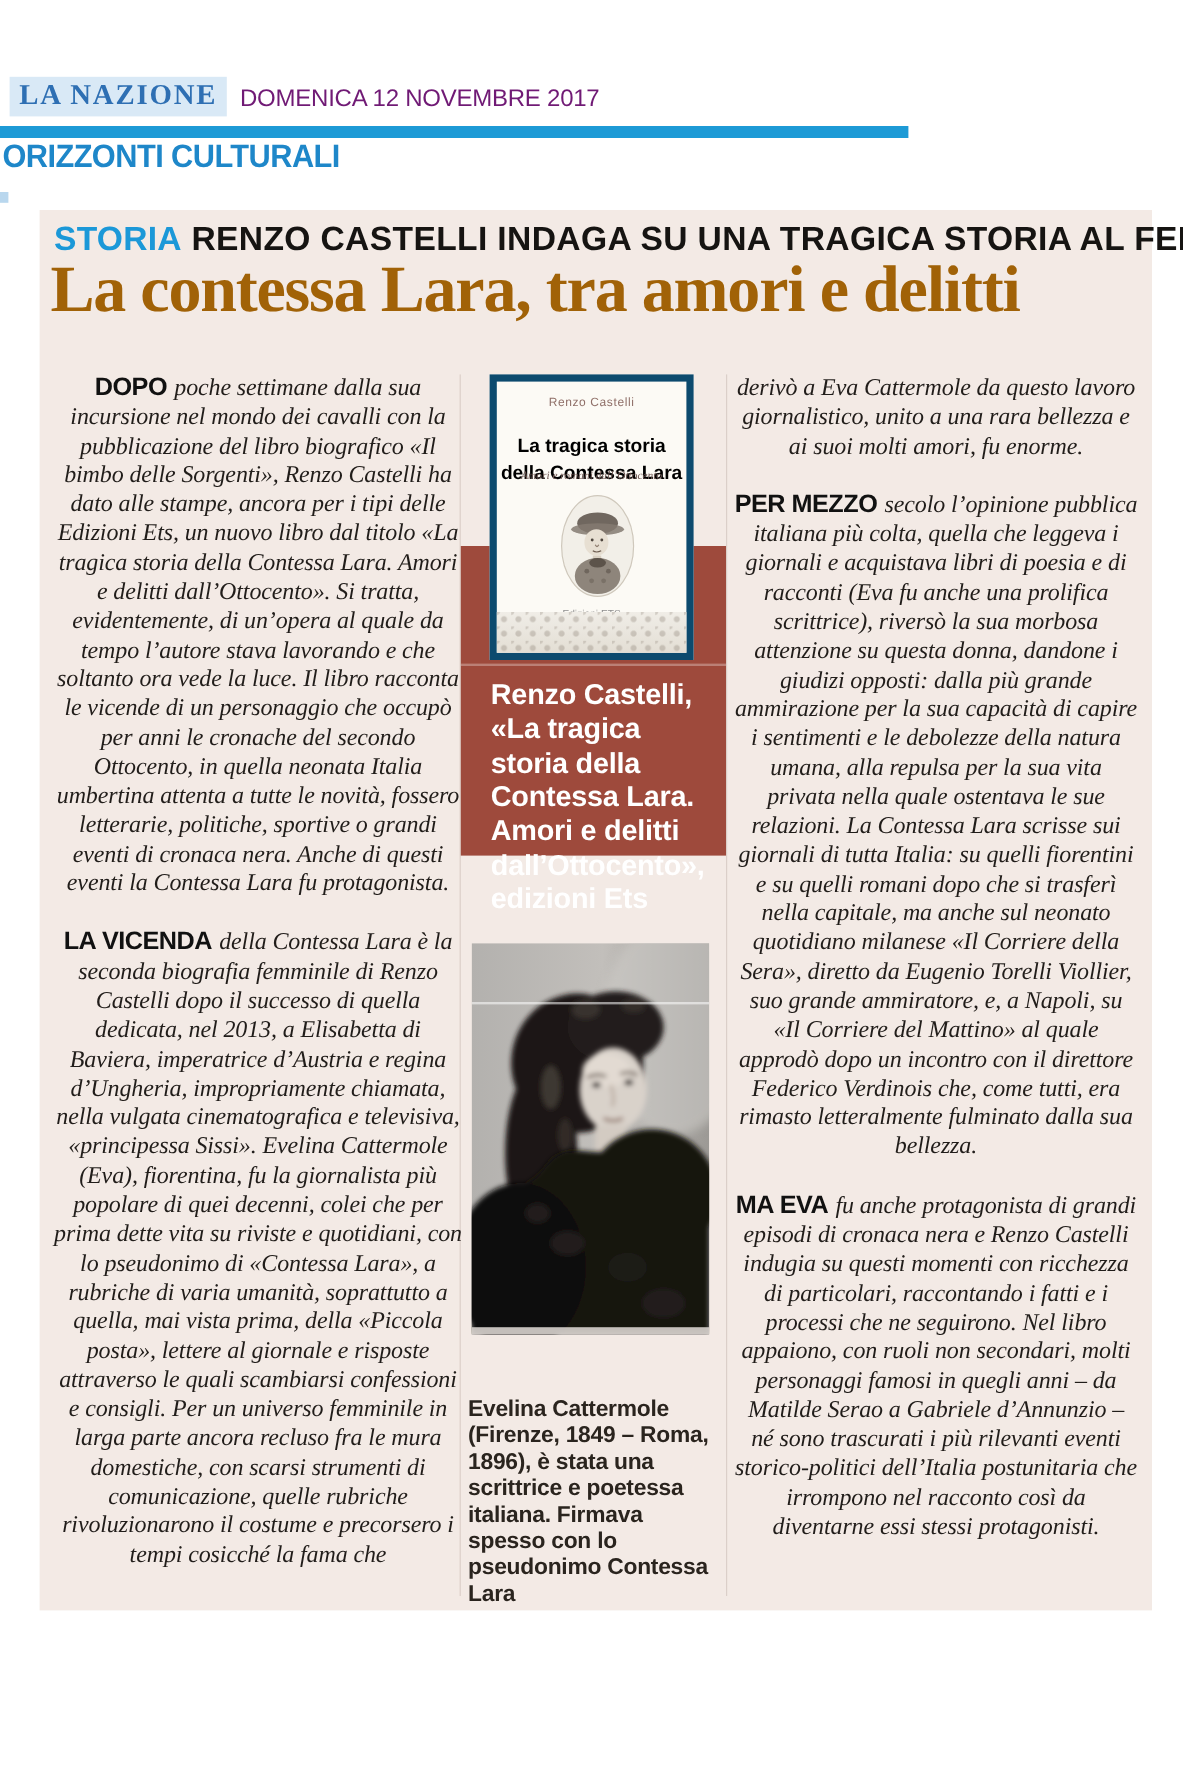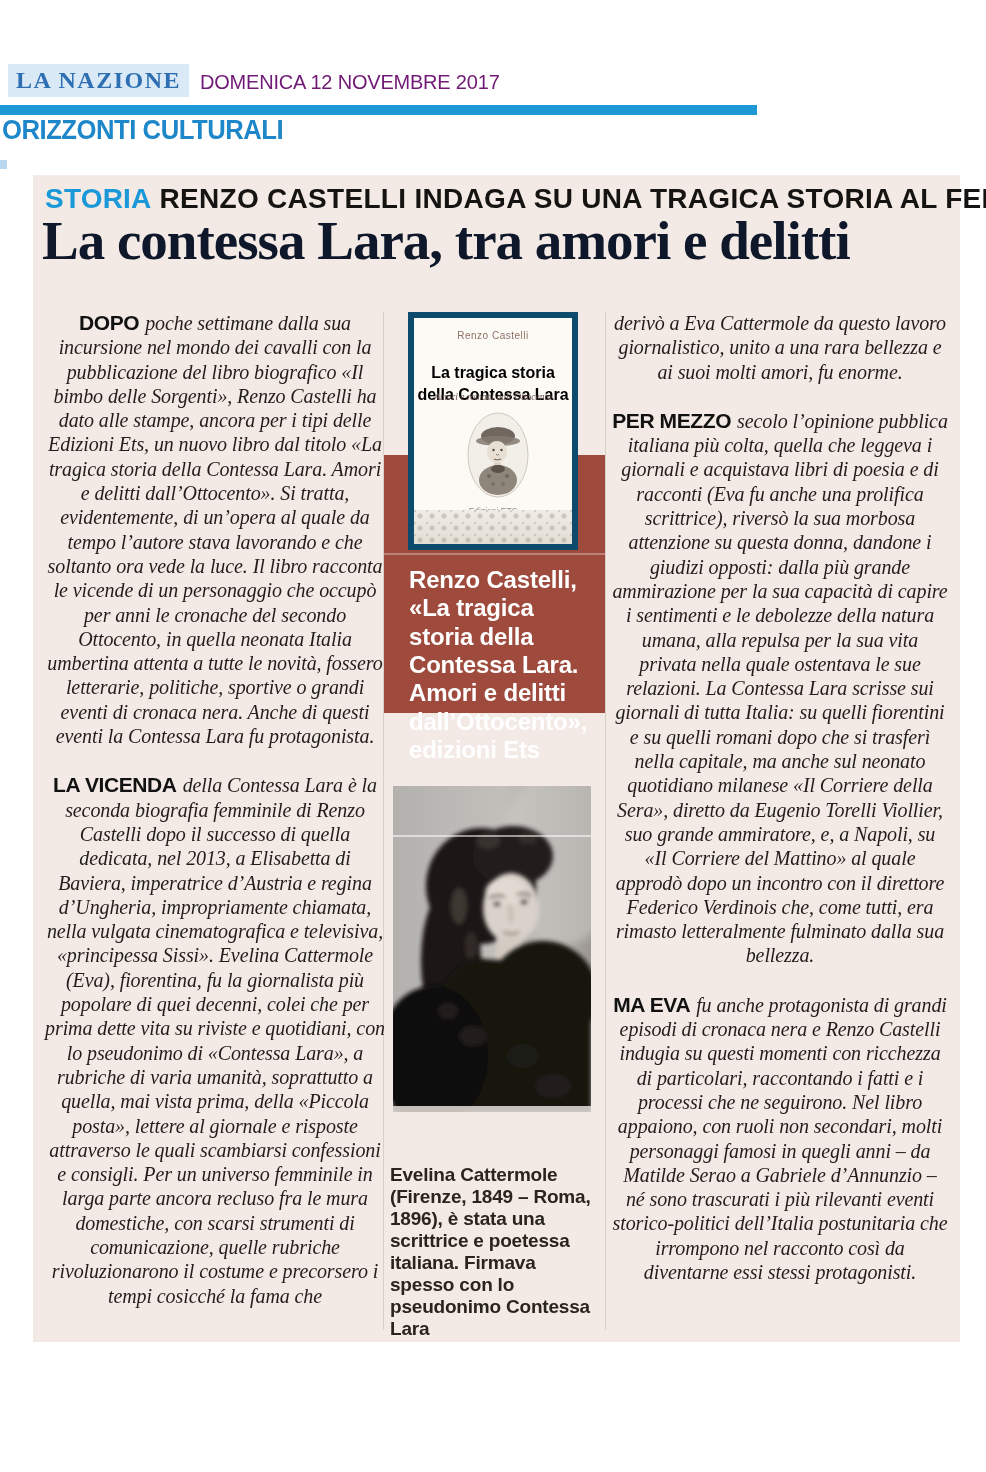--- a/index.html
+++ b/index.html
@@ -19,21 +19,21 @@
 
   
   .panel{position:absolute;left:33px;top:175px;width:927px;height:1167px;background:#f3eae5;}
 
   .kicker{position:absolute;left:45px;top:183px;white-space:nowrap;font-size:28px;}
   .kicker-tag{font-weight:700;color:#1b98d8;letter-spacing:0.2px;}
   .kicker-text{font-weight:600;color:#161412;letter-spacing:0.3px;padding-left:8px;}
 
   .headline{position:absolute;left:42px;top:212px;margin:0;width:920px;
             font-family:"Liberation Serif",serif;font-weight:700;font-size:55px;
-            line-height:1.05;letter-spacing:-1px;color:#0f172a;}
+            line-height:1.05;letter-spacing:-1px;color:#a16207;}
 
   .colsep{position:absolute;top:312px;height:1018px;width:1px;background:#dbcfc9;}
   .sep1{left:383px;} .sep2{left:605px;}
 
   .col{position:absolute;top:311px;color:#211d1a;text-align:center;}
   .col1{left:45px;width:340px;}
   .col3{left:612px;width:336px;}
   .par{margin:0 0 25px 0;font-family:"Liberation Serif",serif;font-style:italic;
        font-size:20px;line-height:24.3px;letter-spacing:-0.1px;}
   .lead{font-family:"Liberation Sans",sans-serif;font-style:normal;font-weight:700;

